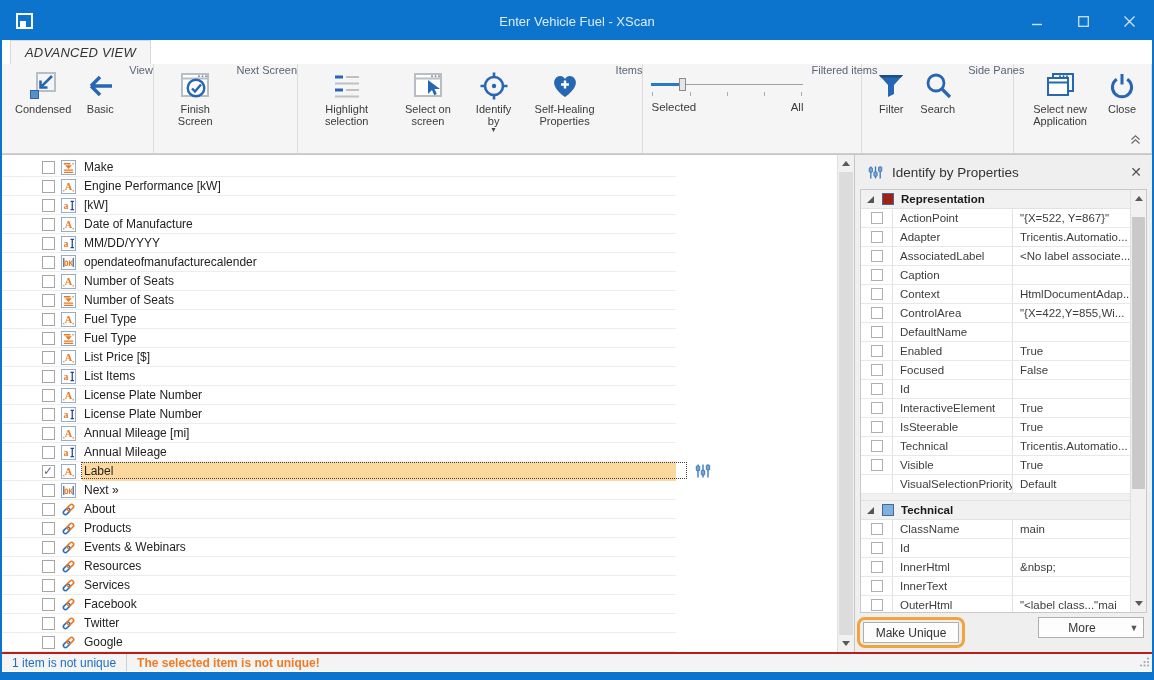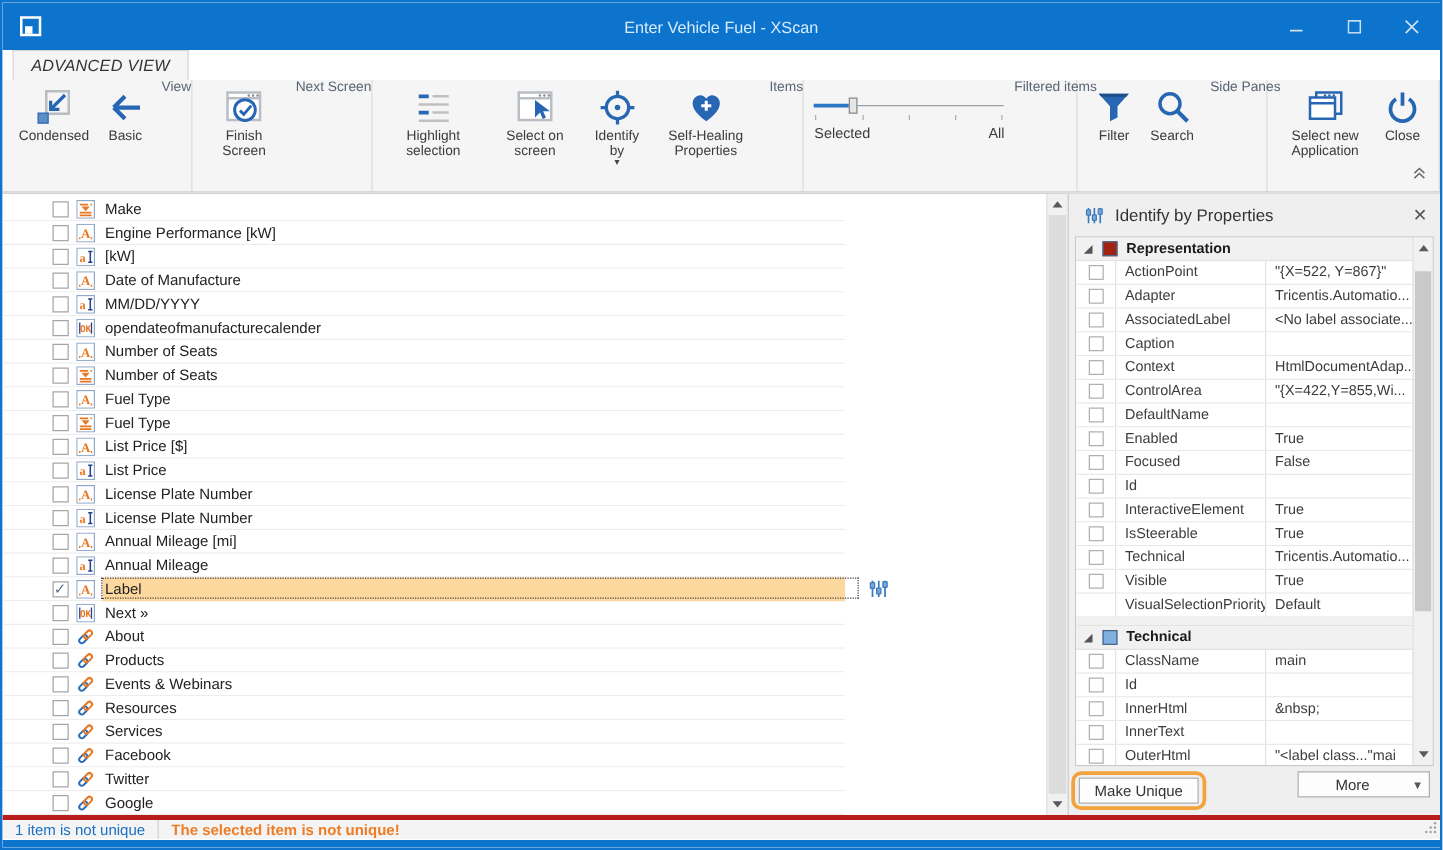--- a/index.html
+++ b/index.html
@@ -93,21 +93,21 @@
   .ring { border:3px solid #f2a33c; border-radius:8px; padding:2px 3px; background:transparent; }
   .btn { height:21px; background:#fdfdfd; border:1px solid #aeaeae; font-family:"Liberation Sans",sans-serif;
          font-size:12px; color:#333; }
   .mk-btn { width:96px; }
   .more-btn { width:106px; height:21px; background:#fdfdfd; border:1px solid #aeaeae; display:flex; align-items:center; }
   .more-btn .mlabel { flex:1; text-align:center; font-size:12px; color:#333; }
   .more-btn .marrow { width:18px; align-self:stretch; display:flex; align-items:center; justify-content:center;
                       font-size:9px; color:#555; }
 
   
-  .statusbar { height:19px; background:#f4f4f4; border-top:4px solid #b91c1c; display:flex; align-items:center;
+  .statusbar { height:19px; background:#f4f4f4; border-top:2px solid #b91c1c; display:flex; align-items:center;
                font-size:12px; flex:none; position:relative; }
   .st-left { color:#1b6ec2; padding:0 10px; }
   .st-div { width:1px; align-self:stretch; background:#cfcfcf; }
   .st-msg { color:#ee7c25; padding-left:10px;font-weight:bold; }
   .grip { position:absolute; right:2px; bottom:1px; }
   .bottom-strip { height:6px; background:#0d74ce; flex:none; margin-top:auto; }
 </style>
 </head>
 <body>
 
@@ -474,21 +474,21 @@
           <div class="trow">
             <span class="cb"></span>
             <span class="ticon">
               <svg viewBox="0 0 16 16">
                 <rect x="0.5" y="0.5" width="15" height="15" fill="#fff" stroke="#8fa8c8"></rect>
                 <text x="5.3" y="12" text-anchor="middle" font-family="Liberation Serif,serif" font-size="10.5" font-weight="bold" fill="#e87722">a</text>
                 <path d="M10.2 3.5h3.6M12 3.5v9M10.2 12.5h3.6" fill="none" stroke="#23408f" stroke-width="1.3"></path>
               </svg>
             </span>
             <div class="tcell">
-              <span class="tlabel">List Price</span>
+              <span class="tlabel">List Items</span>
             </div>
           </div>
           <div class="trow">
             <span class="cb"></span>
             <span class="ticon">
               <svg viewBox="0 0 16 16">
                 <rect x="0.5" y="0.5" width="15" height="15" fill="#fff" stroke="#8fa8c8"></rect>
                 <path d="M3 11.6v1.6M13 11.6v1.6" stroke="#e87722" stroke-width="1.2"></path>
                 <text x="8" y="12" text-anchor="middle" font-family="Liberation Serif,serif" font-size="11" font-weight="bold" fill="#e87722">A</text>
               </svg>

